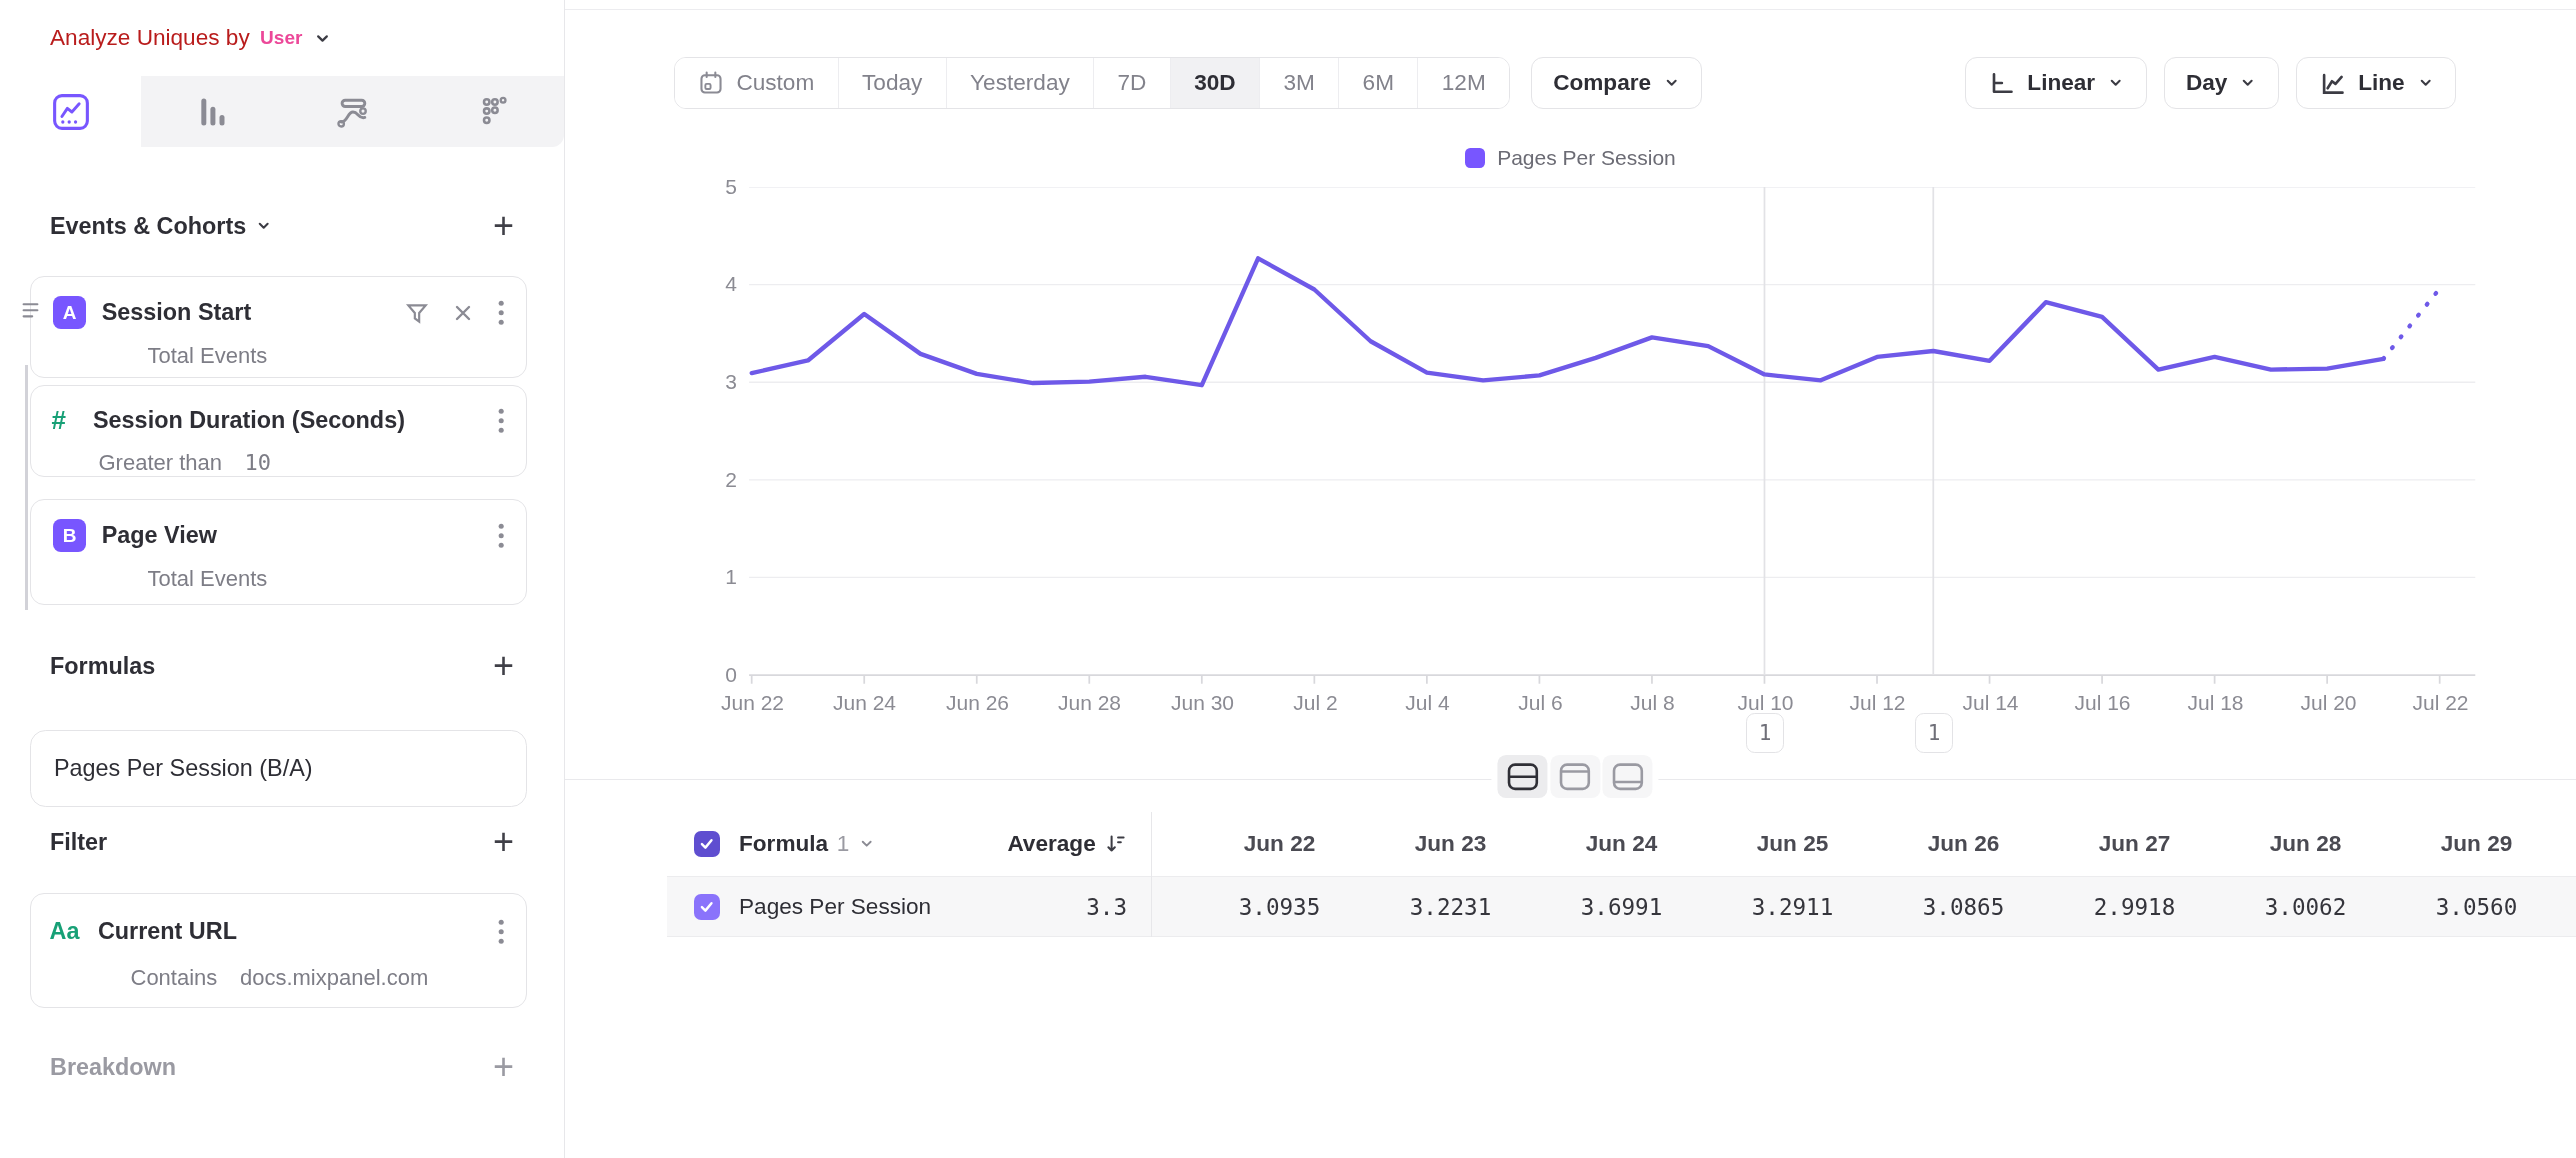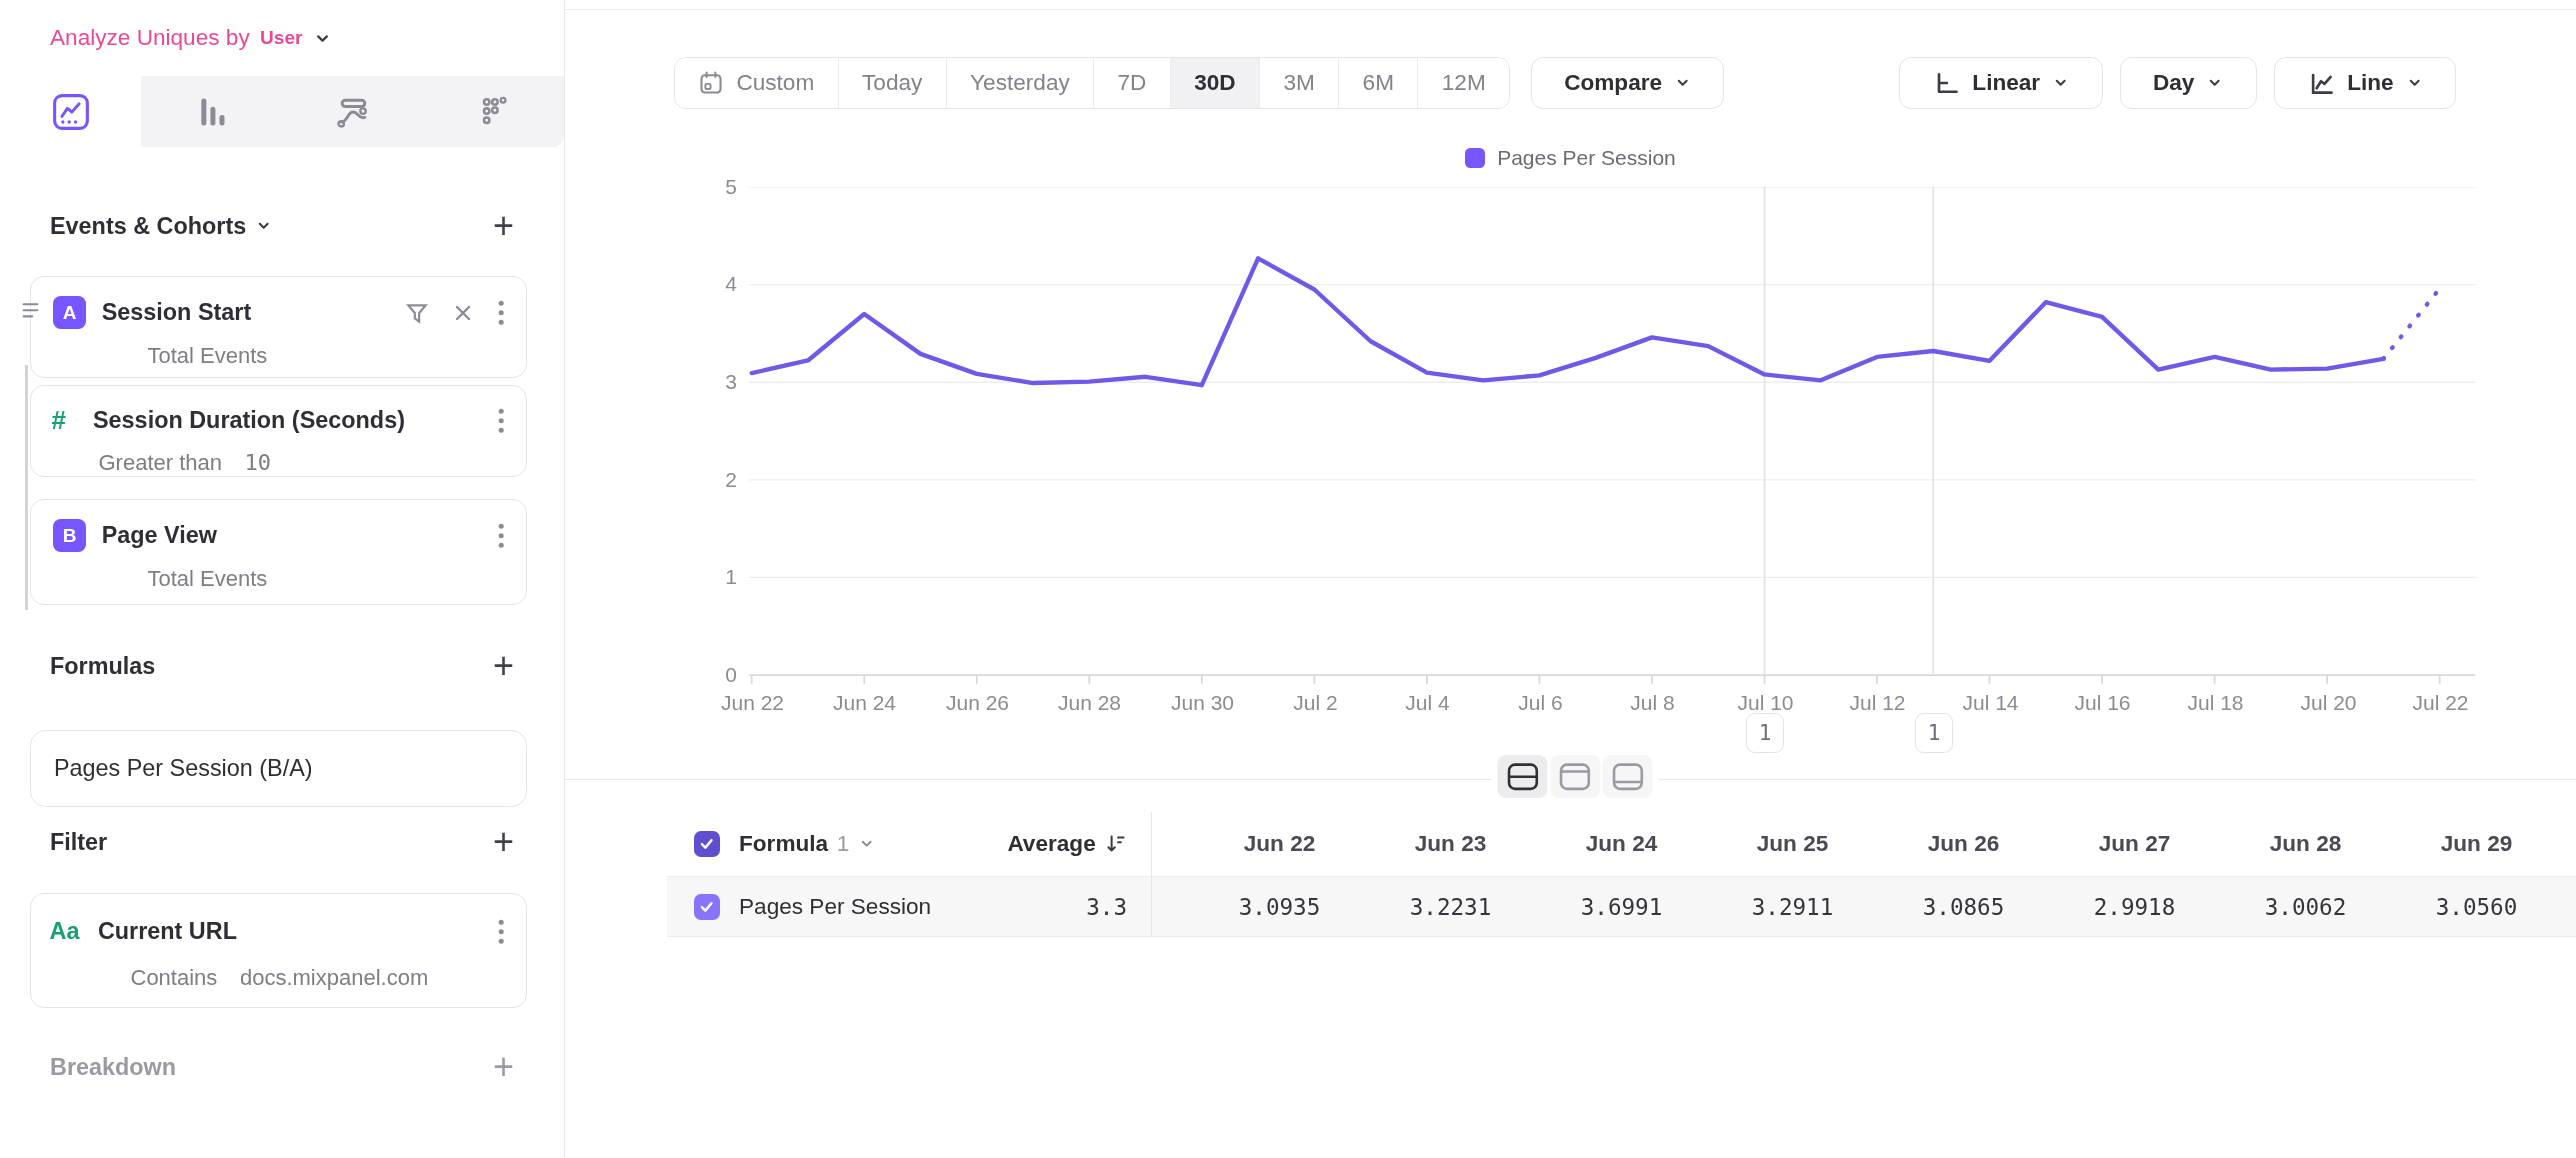--- a/index.html
+++ b/index.html
@@ -4,21 +4,21 @@
 <style>
   * { margin:0; padding:0; box-sizing:border-box; }
   html,body { width:2576px; height:1159px; overflow:hidden; background:#fff;
     font-family:"Liberation Sans", sans-serif; color:#2e2e35; }
   .app { position:relative; width:2576px; height:1159px; }
 
   
   .sidebar { position:absolute; left:0; top:0; width:565px; height:1159px;
     background:#fff; border-right:0.9px solid #e7e7ea; z-index:5; }
   .sb-header { height:76px; display:flex; align-items:center; gap:10.4px; padding-left:50px; }
-  .sb-header .lbl { font-size:22.6px; color:#ec4899; }
+  .sb-header .lbl { font-size:22.6px; color:#b91c1c; }
   .sb-header .val { font-size:19px; font-weight:700; color:#ec4899; }
   .tabstrip { height:71px; background:#f3f3f5; display:flex; border-radius:0 0 12px 0; }
   .tab { flex:1; display:flex; align-items:center; justify-content:center; cursor:pointer; }
   .tab.sel { background:#fff; }
   .section-hd { display:flex; align-items:center; padding:0 50px 0 50px; position:absolute; left:0; right:0; height:40px; }
   .section-hd .t { font-size:23.4px; font-weight:700; color:#2e2e35; display:flex; align-items:center; gap:8.7px; }
   .section-hd .t.muted { color:#9a9aa2; }
   .plusbtn { margin-left:auto; font-size:36px; font-weight:300; color:#3f3f47; line-height:1; cursor:pointer; }
   .plusbtn.muted { color:#9a9aa2; }
   .card { position:absolute; left:29.5px; width:497px; background:#fff;
@@ -39,21 +39,21 @@
   
   .main { position:absolute; left:565px; top:0; width:2011px; height:1159px; background:#fff; }
   .hairline-top { position:absolute; top:8.7px; left:0; right:0; height:0.9px; background:#ececef; }
 
   .toolbar { position:absolute; top:57px; left:109px; right:120px; height:52px; display:flex; align-items:center; }
   .seg { display:inline-flex; border:0.9px solid #e4e4e7; border-radius:12px; overflow:hidden; height:52px; background:#fff; }
   .seg-btn { display:flex; align-items:center; gap:12px; padding:0 23.4px; font-size:22.6px; color:#82828b;
     background:#fff; border:none; border-left:0.9px solid #ededf0; cursor:pointer; font-family:inherit; }
   .seg-btn:first-child { border-left:none; }
   .seg-btn.sel { background:#f1f1f3; color:#2e2e35; font-weight:700; }
-  .btn { display:inline-flex; align-items:center; gap:12px; height:52px; padding:0 32px;
+  .btn { display:inline-flex; align-items:center; gap:12px; height:52px; padding:0 21px;
     border:0.9px solid #e4e4e7; border-radius:12px; background:#fff; font-size:22.6px; font-weight:600;
     color:#2e2e35; cursor:pointer; font-family:inherit; }
   .compare { margin-left:21px; }
   .right-ctrls { margin-left:auto; display:flex; gap:17.4px; }
 
   .legend { position:absolute; top:146px; left:0; right:0; display:flex; justify-content:center; }
   .legend-item { display:flex; align-items:center; gap:12px; cursor:pointer; }
   .legend-swatch { width:20px; height:20px; border-radius:5.2px; background:var(--accent); }
   .legend-label { font-size:21px; color:#6b6b74; }
 

